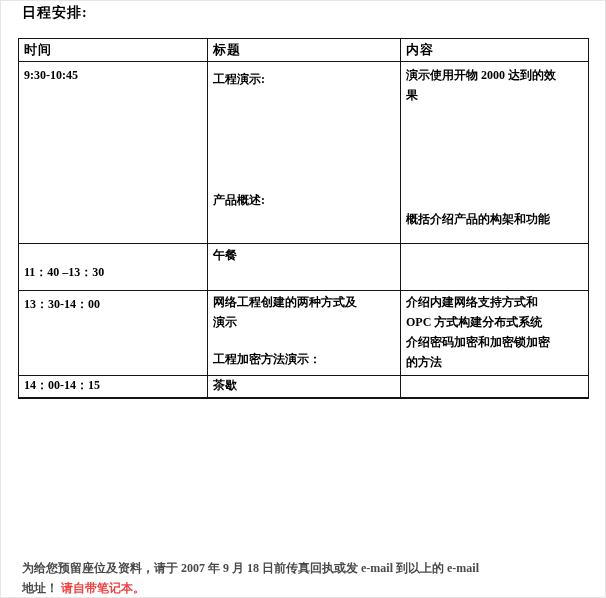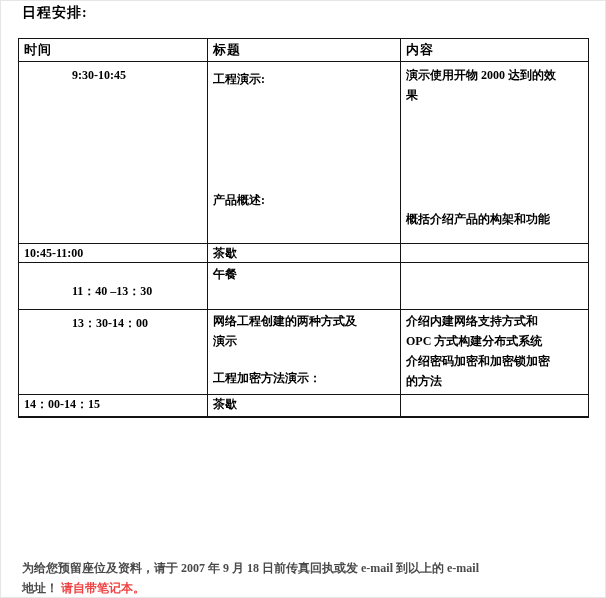--- a/index.html
+++ b/index.html
@@ -39,21 +39,21 @@
   th { font-size:13px; height:20px; line-height:19px; letter-spacing:1px; }
   .ml { white-space:pre-line; }
   tr.r1 { height:182px; }
   tr.r2 { height:18px; }
   tr.r3 { height:60px; }
   tr.r4 { height:47px; }
   tr.r5 { height:85px; }
   tr.r6 { height:22px;padding-left:37px; }
   tr.r7 { height:76px; }
   tr.compact td { line-height:16px; }
-  .time { margin-top:2px;margin-left:48px; }
+  .time { margin-top:2px; }
   tr.r4 td .time { margin-top:17px; }
   tr.r1 .t1 { margin-top:6px; }
   tr.r1 .t2 { margin-top:101px; }
   tr.r1 .c1 { margin-top:2px; }
   tr.r1 .c2 { margin-top:104px; }
   tr.r3 .t1 { margin-top:24px; }
   tr.r3 .c1 { margin-top:2px; }
   tr.r5 .t2 { margin-top:17px; }
   tr.r7 .t1 { margin-top:2px; }
   tr.r7 .t2 { margin-top:16px; }
@@ -93,29 +93,20 @@
         <td>
           <div class="t1 ml">工程演示:</div>
           <div class="t2 ml">产品概述:</div>
         </td>
         <td>
           <div class="c1 ml">演示使用开物 2000 达到的效
 果</div>
           <div class="c2 ml">概括介绍产品的构架和功能</div>
         </td>
       </tr>
-      <tr class="r2 compact">
-        <td>
-          <div>10:45-11:00</div>
-        </td>
-        <td>
-          <div>茶歇</div>
-        </td>
-        <td></td>
-      </tr>
       <tr class="r4">
         <td>
           <div class="time">11：40 –13：30</div>
         </td>
         <td>
           <div class="t1">午餐</div>
         </td>
         <td></td>
       </tr>
       <tr class="r5">

